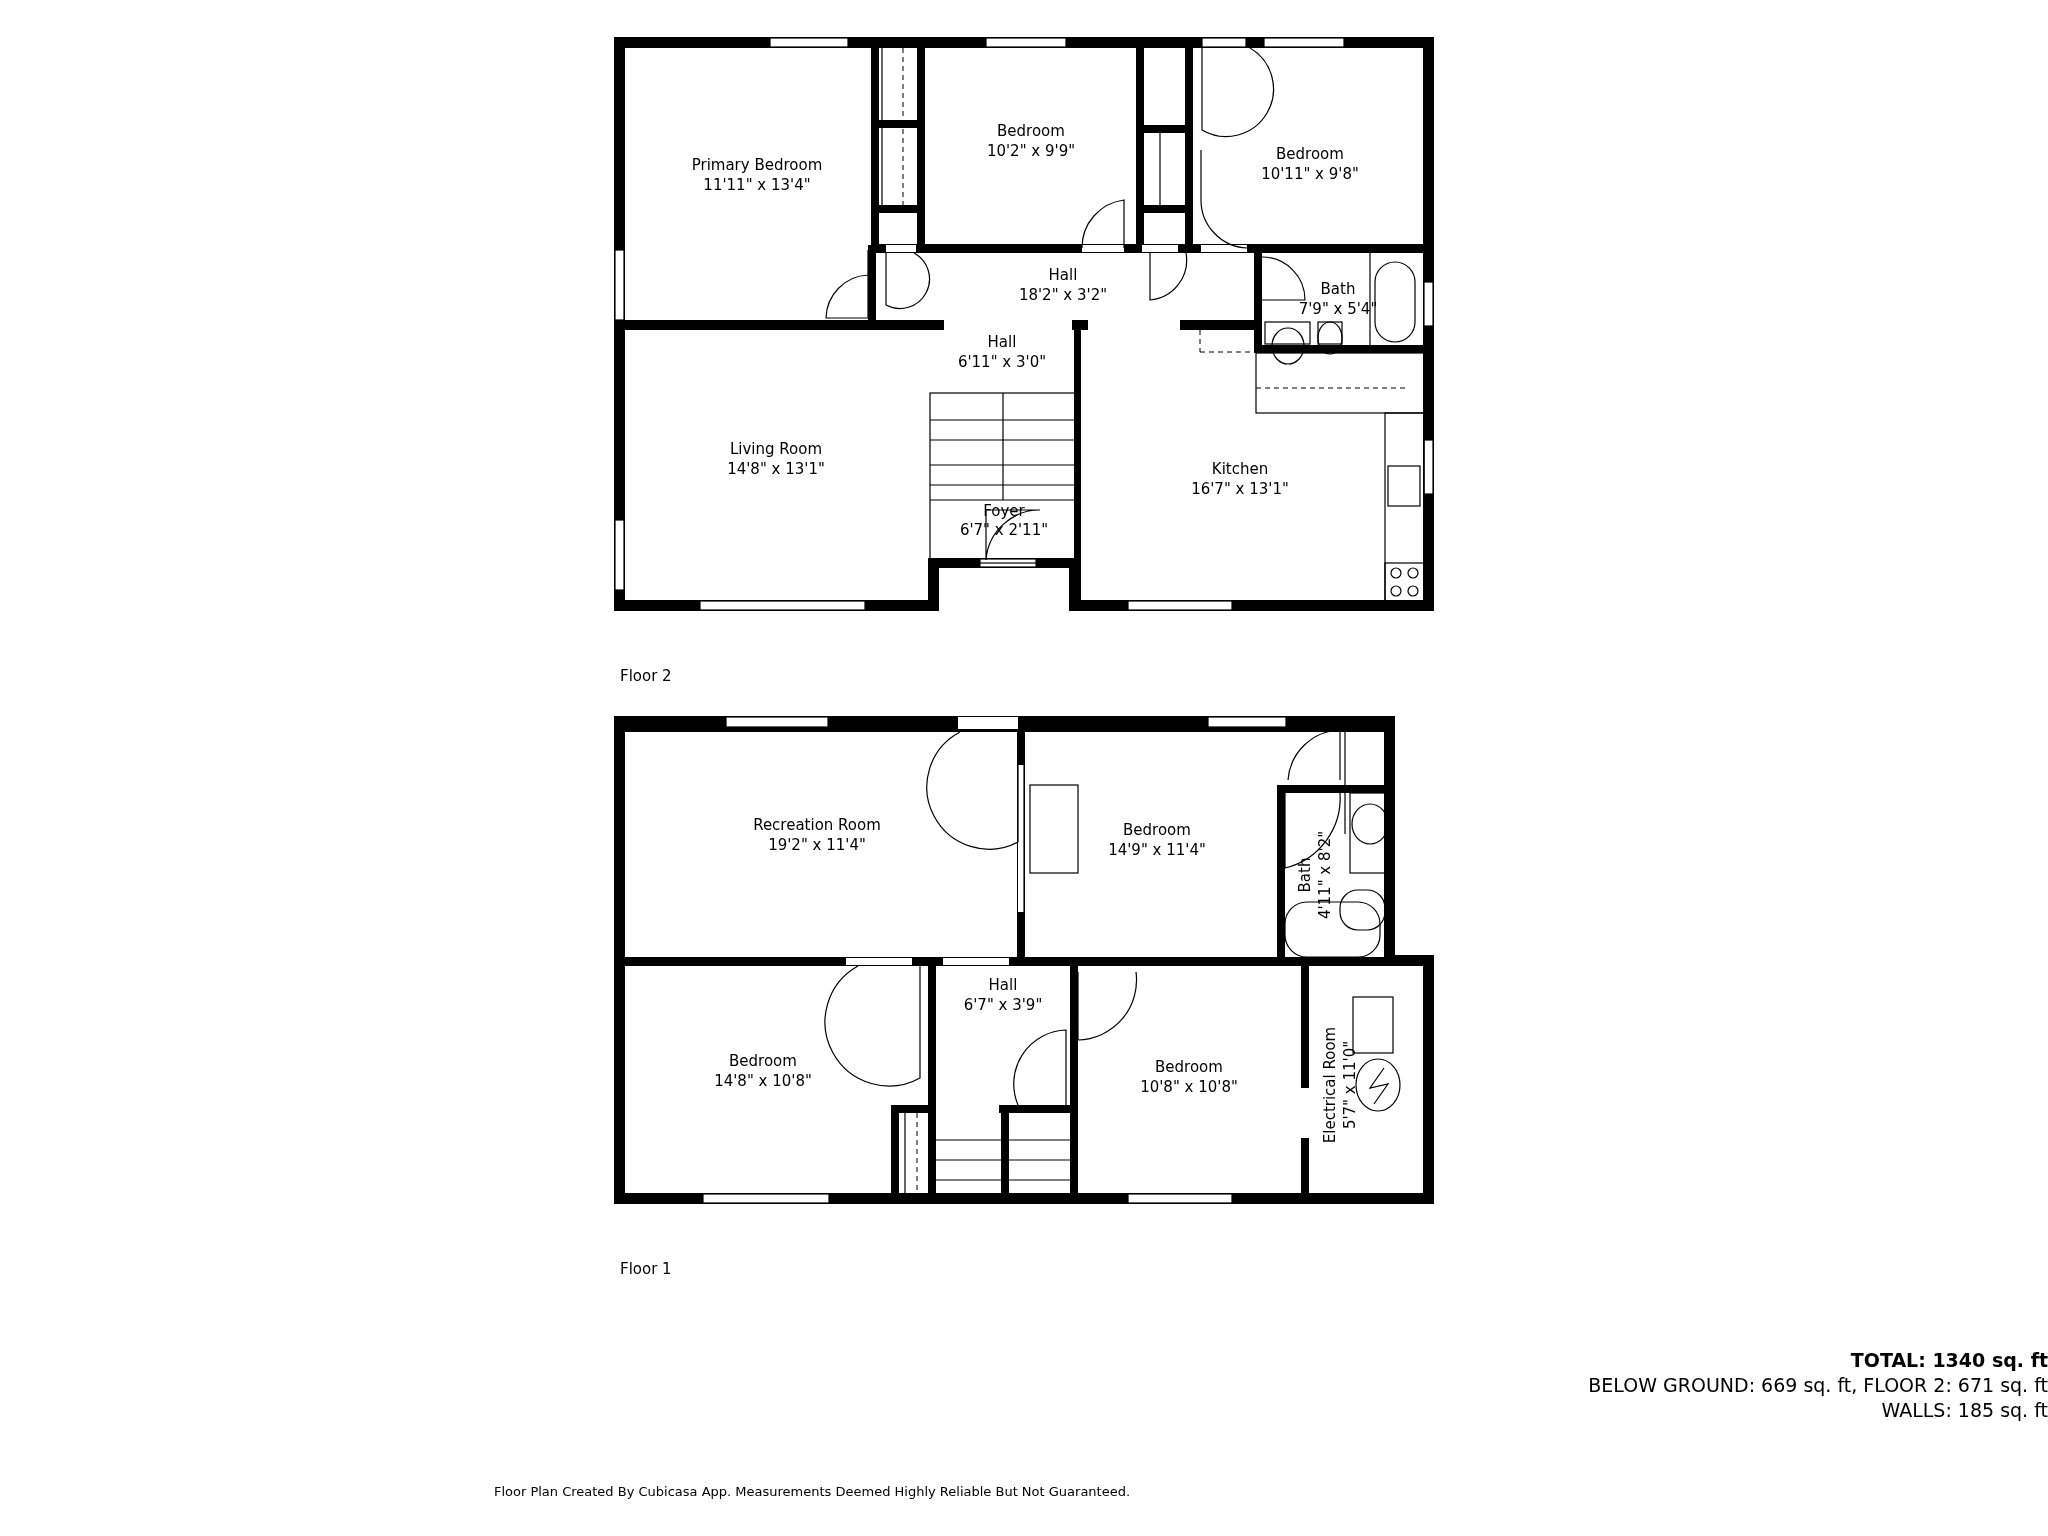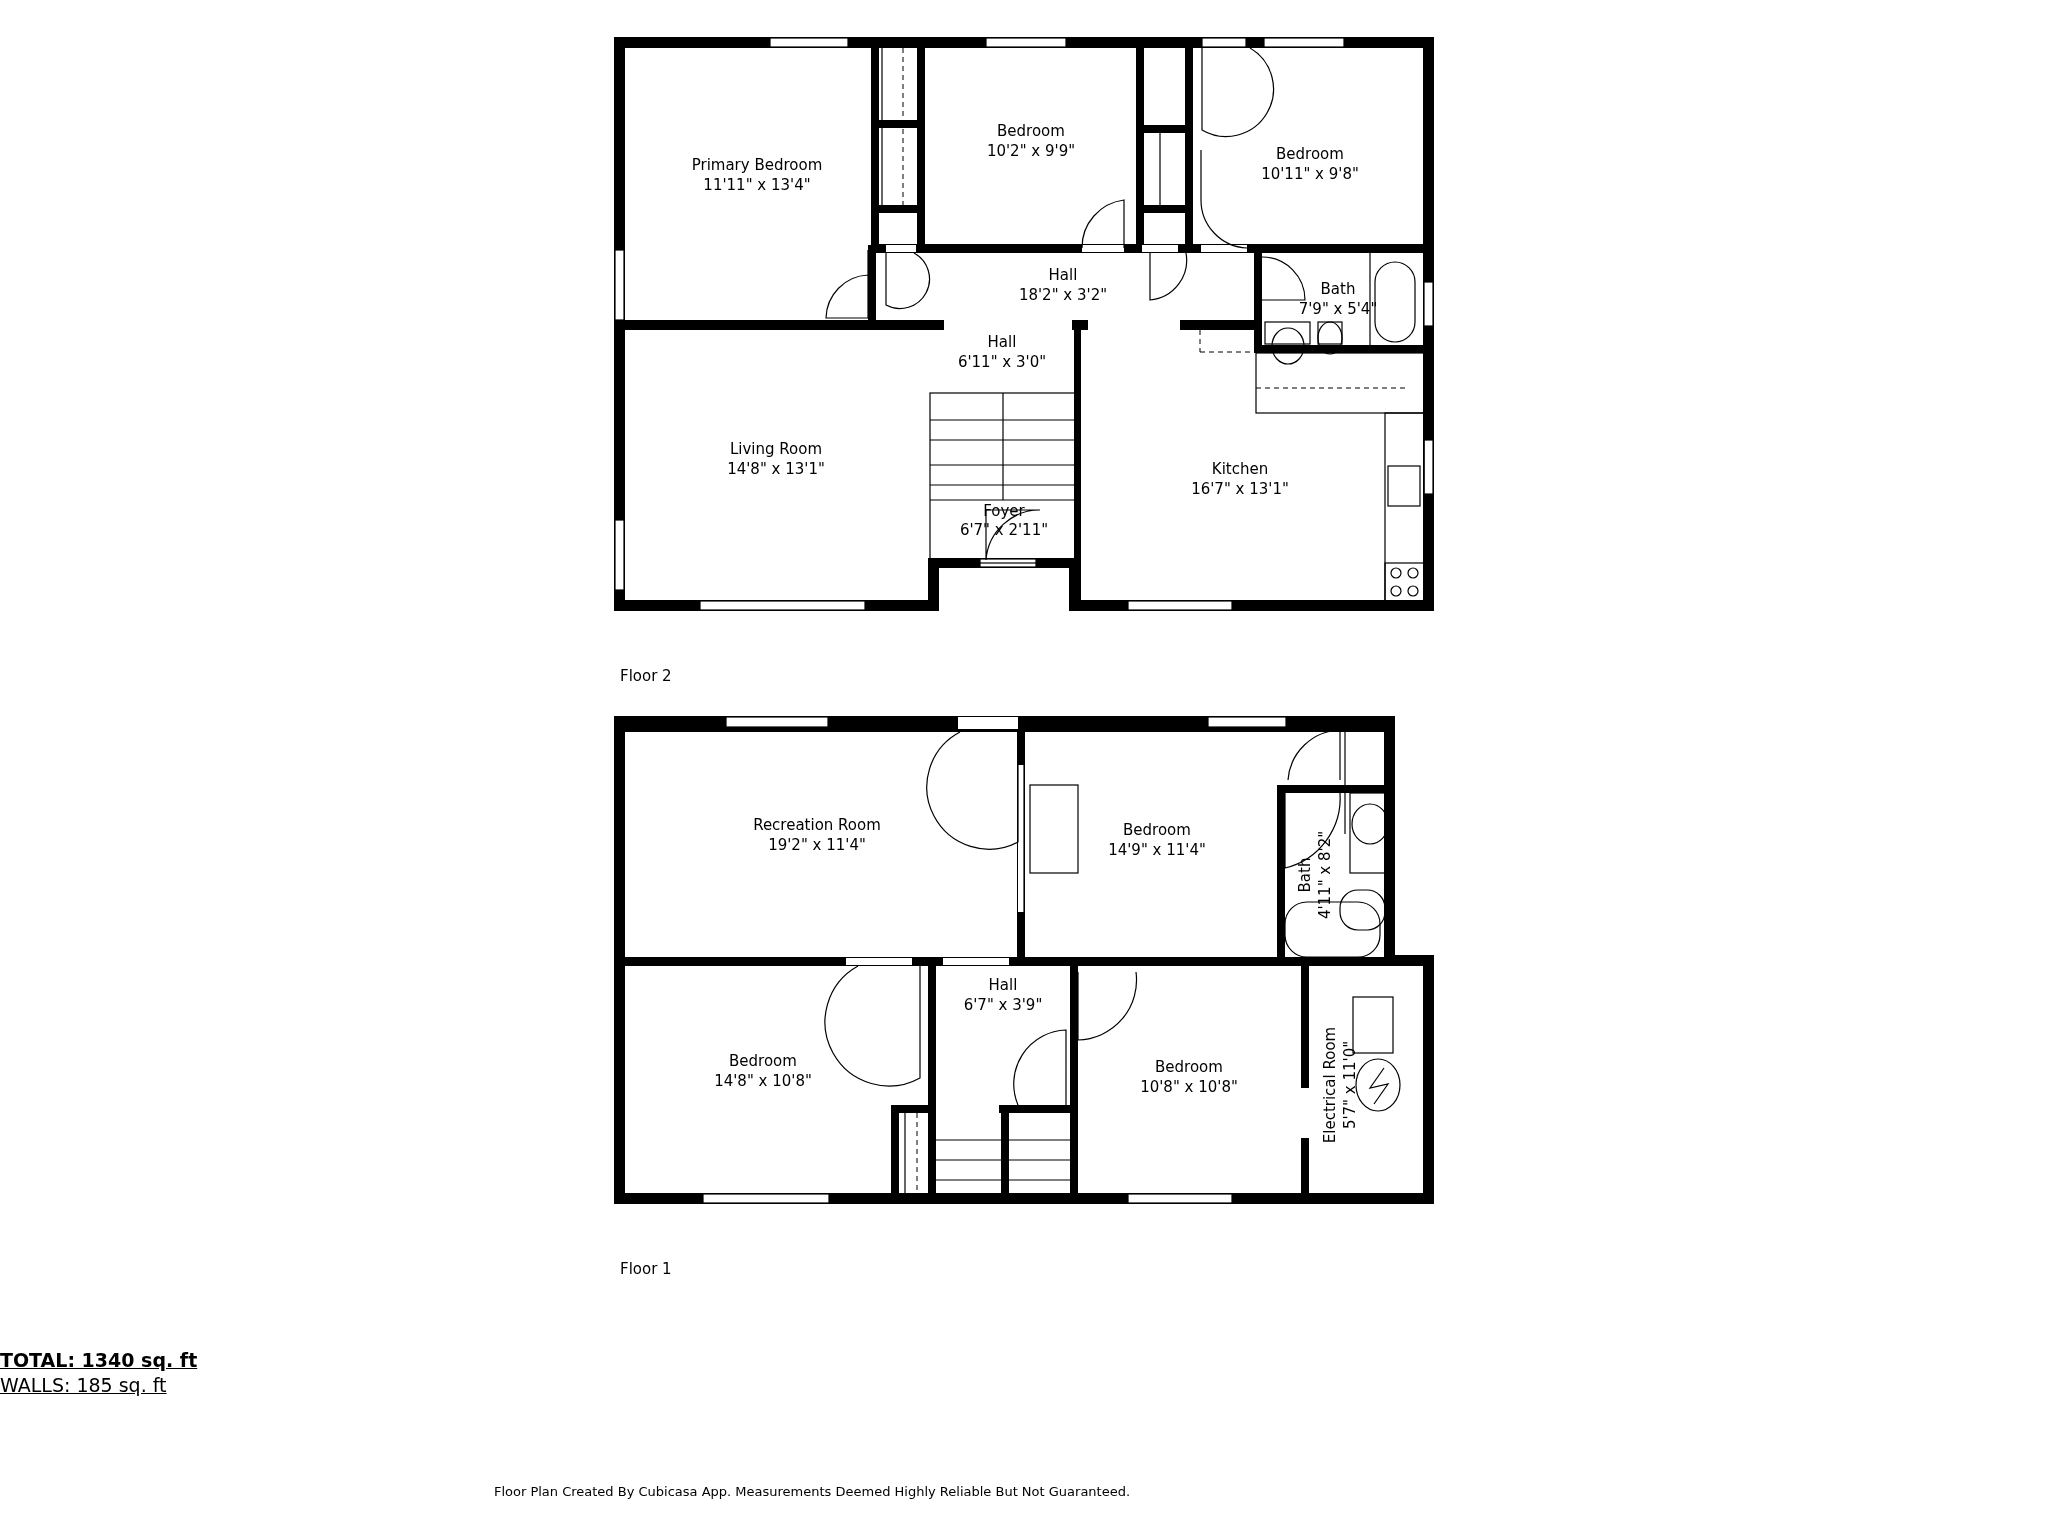--- a/index.html
+++ b/index.html
@@ -5,21 +5,21 @@
   html, body { margin:0; padding:0; background:#ffffff; }
   body { width:2048px; height:1536px; position:relative; overflow:hidden; font-family:"DejaVu Sans", sans-serif; color:#000; }
   #plan { position:absolute; left:0; top:0; width:2048px; height:1536px; }
   .wall { fill:#000; }
   .win { fill:#fff; stroke:#000; stroke-width:1.2; }
   .thin { fill:none; stroke:#000; stroke-width:1.2; }
   .dash { fill:none; stroke:#000; stroke-width:1; stroke-dasharray:5 4; }
   .door-gap { fill:#fff; }
   .room-label { font-family:"DejaVu Sans", sans-serif; font-size:15px; fill:#000; text-anchor:middle; }
   .floor-label { font-family:"DejaVu Sans", sans-serif; font-size:15px; fill:#000; }
-  .summary { position:absolute; left:0; width:2048px; text-align:left; font-family:"DejaVu Sans", sans-serif; font-size:19px; line-height:25px; color:#000;text-decoration:underline; }
+  .summary { position:absolute; left:0; width:2048px; text-align:right; font-family:"DejaVu Sans", sans-serif; font-size:19px; line-height:25px; color:#000; }
   .summary .total { font-weight:bold; }
   .credit { position:absolute; left:0; width:1624px; text-align:center; top:1484px; font-family:"DejaVu Sans", sans-serif; font-size:13px; color:#000; }
 </style>
 </head>
 <body>
 
 <svg id="plan" viewBox="0 0 2048 1536" xmlns="http://www.w3.org/2000/svg">
 
   <g>
 
@@ -216,16 +216,17 @@
     <text class="room-label" x="1189" y="1092">10'8" x 10'8"</text>
     <g transform="translate(1335,1085) rotate(-90)">
       <text class="room-label" x="0" y="0">Electrical Room</text>
       <text class="room-label" x="0" y="20">5'7" x 11'0"</text>
     </g>
   </g>
 </svg>
 
 <div class="summary" style="top:1348px;">
   <div class="total">TOTAL: 1340 sq. ft</div>
+  <div>BELOW GROUND: 669 sq. ft, FLOOR 2: 671 sq. ft</div>
   <div>WALLS: 185 sq. ft</div>
 </div>
 
 <div class="credit">Floor Plan Created By Cubicasa App. Measurements Deemed Highly Reliable But Not Guaranteed.</div>
 
 </body></html>

